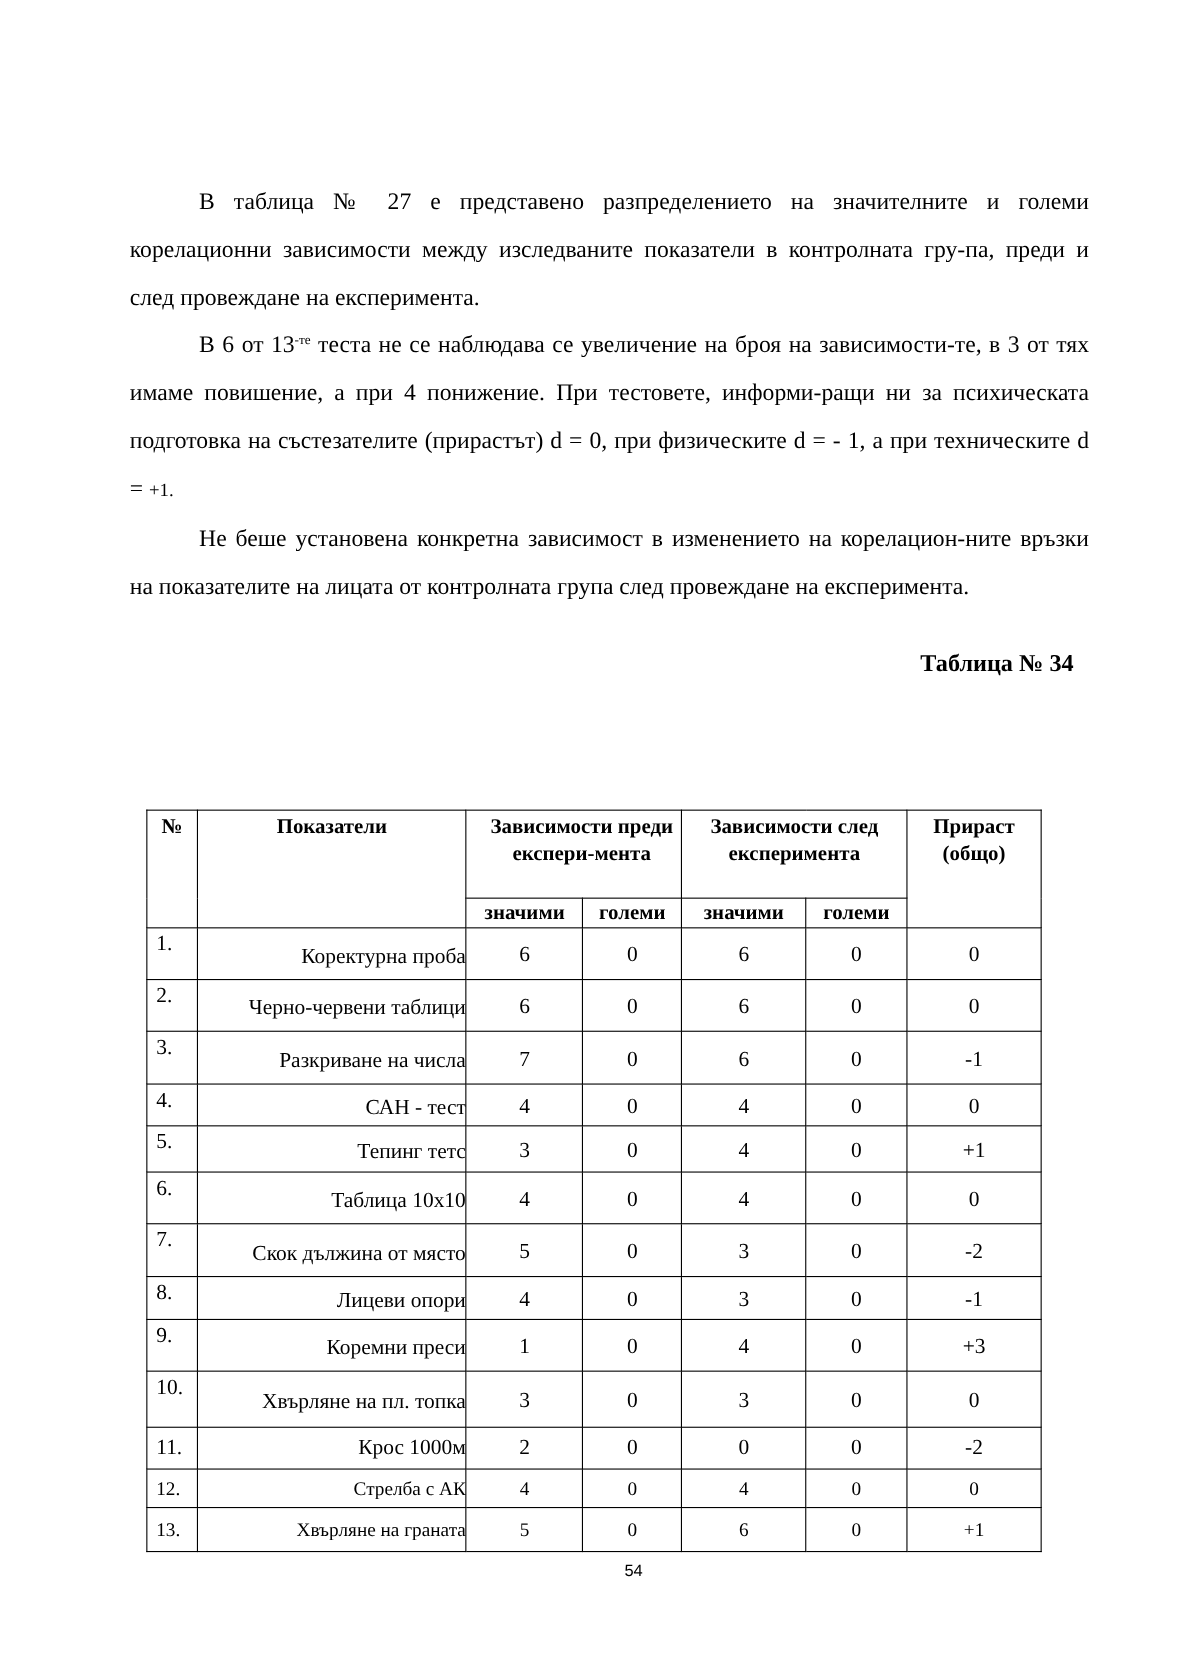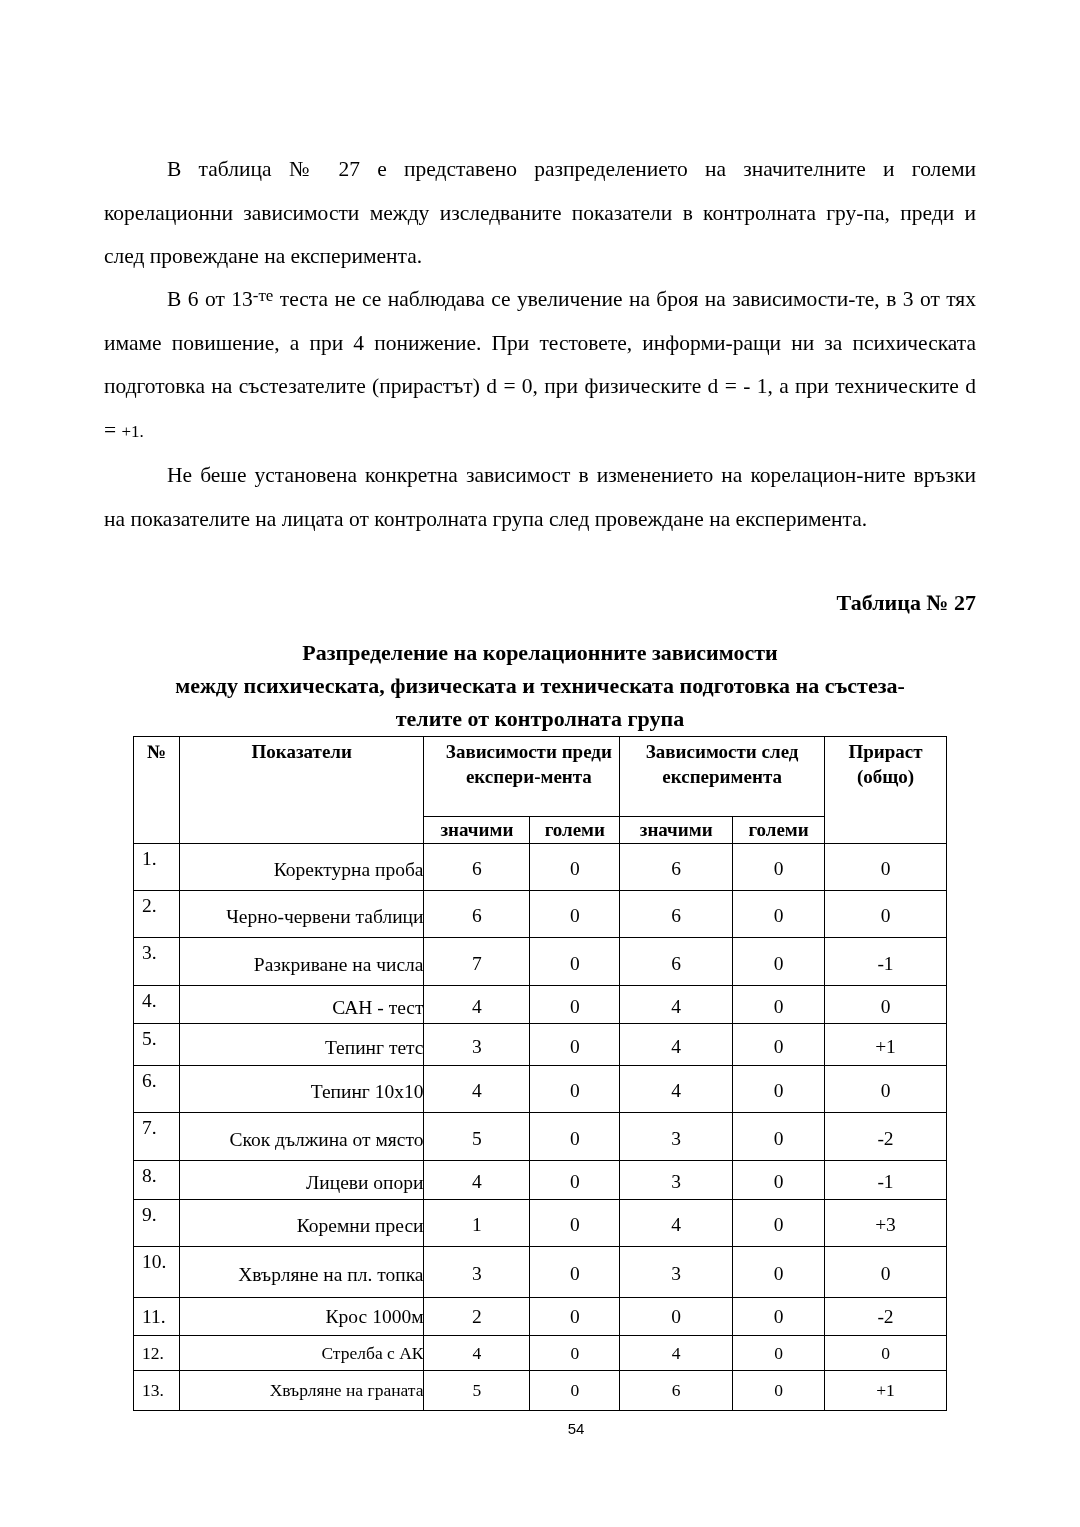--- a/index.html
+++ b/index.html
@@ -1,24 +1,24 @@
 <!DOCTYPE html>
 <html><head>
 <meta charset="utf-8">
 <style>
   html, body { margin: 0; padding: 0; background: #ffffff; }
   body { width: 1080px; height: 1527px; position: relative; overflow: hidden;
          font-family: "Liberation Serif", "DejaVu Serif", serif; color: #000; }
   .page { position: absolute; left: 0; top: 0; width: 1080px; height: 1527px; }
   .para { position: absolute; left: 104px; width: 872px; font-size: 21.5px; line-height: 43.5px;
-          text-align: justify; text-indent: 63px; margin: 0; }
+          text-align: justify; text-indent: 63px; margin: 14px; }
   #p1 { top: 148px; }
   #p2 { top: 278px; }
   #p3 { top: 454px; }
-  sup { font-size: 17px; vertical-align: top; position: relative; top: -4px; }
+  sup { font-size: 12px; vertical-align: top; position: relative; top: -4px; }
   .small { font-size: 17px; }
   .table-label { position: absolute; right: 104px; top: 590px; font-weight: bold; font-size: 22px; }
   .caption { position: absolute; left: 100px; width: 880px; top: 636px; text-align: center;
              font-weight: bold; font-size: 22px; line-height: 33px; margin: 0; }
   table { position: absolute; left: 133px; top: 736px; width: 814px; border-collapse: collapse;
           font-size: 19.5px; }
   th, td { border: 1.3px solid #000; padding: 0; }
   th { font-weight: bold; vertical-align: top; text-align: center; font-size: 19px; line-height: 25px; padding-top: 2px; }
   th.sub { vertical-align: middle; padding-top: 0; line-height: 20px; }
   td { text-align: center; vertical-align: middle; }
@@ -33,27 +33,22 @@
 <body>
 
 <div class="page">
 
   <p class="para" id="p1">В таблица № 27 е представено разпределението на значителните и големи корелационни зависимости между изследваните показатели в контролната гру-па, преди и след провеждане на експеримента.</p>
 
   <p class="para" id="p2"><span>В 6 от 13</span><sup>-те</sup><span> теста не се наблюдава се увеличение на броя на зависимости-те, в 3 от тях имаме повишение, а при 4 понижение. При тестовете, информи-ращи ни за психическата подготовка на състезателите (прирастът) d = 0, при физическите d = - 1, а при техническите d = </span><span class="small">+1.</span></p>
 
   <p class="para" id="p3">Не беше установена конкретна зависимост в изменението на корелацион-ните връзки на показателите на лицата от контролната група след провеждане на експеримента.</p>
 
-  <div class="table-label">Таблица № 27</div>
+  <div class="table-label">Таблица № 34</div>
 
-  <div class="caption">
-    <div>Разпределение на корелационните зависимости</div>
-    <div>между психическата, физическата и техническата подготовка на състеза-</div>
-    <div>телите от контролната група</div>
-  </div>
 
   <table>
     <colgroup>
       <col style="width:46px">
         <col style="width:245px">
         <col style="width:106px">
         <col style="width:90px">
         <col style="width:113px">
         <col style="width:92px">
         <col style="width:122px">
@@ -114,21 +109,21 @@
         <td class="num">5.</td>
         <td class="name">Тепинг тетс</td>
         <td class="val">3</td>
         <td class="val">0</td>
         <td class="val">4</td>
         <td class="val">0</td>
         <td class="val">+1</td>
       </tr>
       <tr style="height:47px">
         <td class="num">6.</td>
-        <td class="name">Тепинг 10х10</td>
+        <td class="name">Таблица 10х10</td>
         <td class="val">4</td>
         <td class="val">0</td>
         <td class="val">4</td>
         <td class="val">0</td>
         <td class="val">0</td>
       </tr>
       <tr style="height:48px">
         <td class="num">7.</td>
         <td class="name">Скок дължина от място</td>
         <td class="val">5</td>

